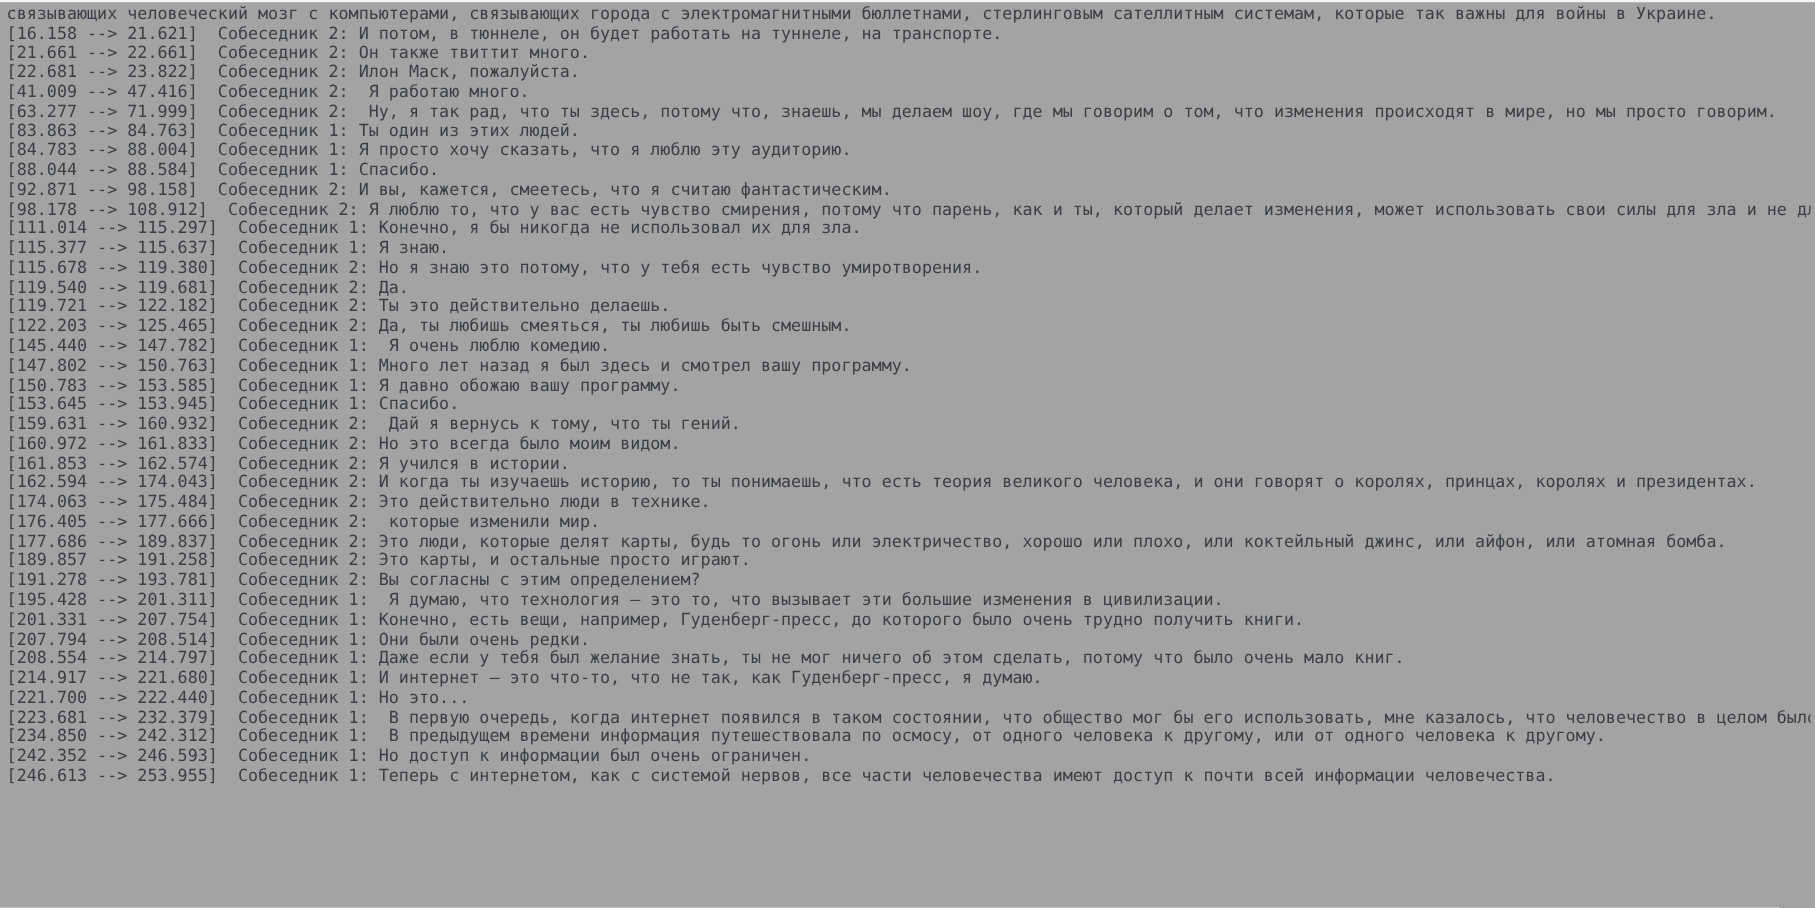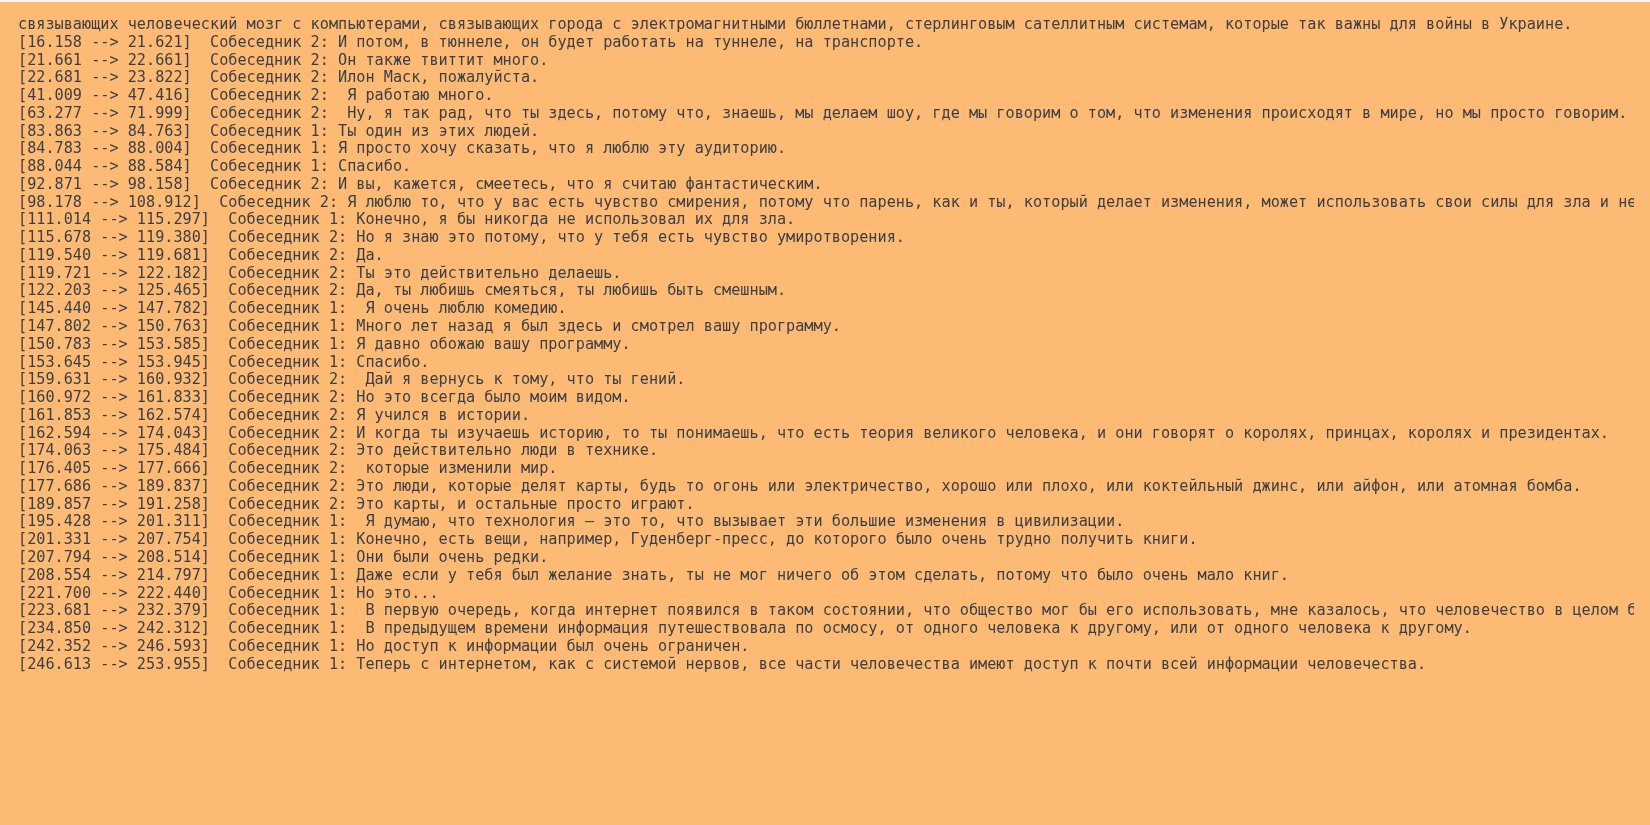--- a/index.html
+++ b/index.html
@@ -10,27 +10,27 @@
   }
   body {
     width: 1650px;
     height: 825px;
     overflow: hidden;
     font-family: "DejaVu Sans Mono", "Liberation Mono", monospace;
   }
   #terminal {
     width: 1650px;
     height: 825px;
-    background: #fdba74;
+    background: #a3a3a3;
     color: #3b3f45;
     font-family: "DejaVu Sans Mono", "Liberation Mono", monospace;
     font-size: 15.2px;
     line-height: 17.77px;
     letter-spacing: 0px;
-    padding: 16px;
+    padding: 4px;
     margin: 0;
     box-sizing: border-box;
     overflow: hidden;
     position: relative;
   }
   .line {
     white-space: pre;
     height: 17.77px;
     line-height: 17.77px;
     overflow: hidden;
@@ -62,39 +62,42 @@
       <div class="line">[21.661 --&gt; 22.661]  Собеседник 2: Он также твиттит много.</div>
       <div class="line">[22.681 --&gt; 23.822]  Собеседник 2: Илон Маск, пожалуйста.</div>
       <div class="line">[41.009 --&gt; 47.416]  Собеседник 2:  Я работаю много.</div>
       <div class="line">[63.277 --&gt; 71.999]  Собеседник 2:  Ну, я так рад, что ты здесь, потому что, знаешь, мы делаем шоу, где мы говорим о том, что изменения происходят в мире, но мы просто говорим.</div>
       <div class="line">[83.863 --&gt; 84.763]  Собеседник 1: Ты один из этих людей.</div>
       <div class="line">[84.783 --&gt; 88.004]  Собеседник 1: Я просто хочу сказать, что я люблю эту аудиторию.</div>
       <div class="line">[88.044 --&gt; 88.584]  Собеседник 1: Спасибо.</div>
       <div class="line">[92.871 --&gt; 98.158]  Собеседник 2: И вы, кажется, смеетесь, что я считаю фантастическим.</div>
       <div class="line">[98.178 --&gt; 108.912]  Собеседник 2: Я люблю то, что у вас есть чувство смирения, потому что парень, как и ты, который делает изменения, может использовать свои силы для зла и не для хор</div>
       <div class="line">[111.014 --&gt; 115.297]  Собеседник 1: Конечно, я бы никогда не использовал их для зла.</div>
+      <div class="line">[115.377 --&gt; 115.637]  Собеседник 1: Я знаю.</div>
       <div class="line">[115.678 --&gt; 119.380]  Собеседник 2: Но я знаю это потому, что у тебя есть чувство умиротворения.</div>
       <div class="line">[119.540 --&gt; 119.681]  Собеседник 2: Да.</div>
       <div class="line">[119.721 --&gt; 122.182]  Собеседник 2: Ты это действительно делаешь.</div>
       <div class="line">[122.203 --&gt; 125.465]  Собеседник 2: Да, ты любишь смеяться, ты любишь быть смешным.</div>
       <div class="line">[145.440 --&gt; 147.782]  Собеседник 1:  Я очень люблю комедию.</div>
       <div class="line">[147.802 --&gt; 150.763]  Собеседник 1: Много лет назад я был здесь и смотрел вашу программу.</div>
       <div class="line">[150.783 --&gt; 153.585]  Собеседник 1: Я давно обожаю вашу программу.</div>
       <div class="line">[153.645 --&gt; 153.945]  Собеседник 1: Спасибо.</div>
       <div class="line">[159.631 --&gt; 160.932]  Собеседник 2:  Дай я вернусь к тому, что ты гений.</div>
       <div class="line">[160.972 --&gt; 161.833]  Собеседник 2: Но это всегда было моим видом.</div>
       <div class="line">[161.853 --&gt; 162.574]  Собеседник 2: Я учился в истории.</div>
       <div class="line">[162.594 --&gt; 174.043]  Собеседник 2: И когда ты изучаешь историю, то ты понимаешь, что есть теория великого человека, и они говорят о королях, принцах, королях и президентах.</div>
       <div class="line">[174.063 --&gt; 175.484]  Собеседник 2: Это действительно люди в технике.</div>
       <div class="line">[176.405 --&gt; 177.666]  Собеседник 2:  которые изменили мир.</div>
       <div class="line">[177.686 --&gt; 189.837]  Собеседник 2: Это люди, которые делят карты, будь то огонь или электричество, хорошо или плохо, или коктейльный джинс, или айфон, или атомная бомба.</div>
       <div class="line">[189.857 --&gt; 191.258]  Собеседник 2: Это карты, и остальные просто играют.</div>
+      <div class="line">[191.278 --&gt; 193.781]  Собеседник 2: Вы согласны с этим определением?</div>
       <div class="line">[195.428 --&gt; 201.311]  Собеседник 1:  Я думаю, что технология — это то, что вызывает эти большие изменения в цивилизации.</div>
       <div class="line">[201.331 --&gt; 207.754]  Собеседник 1: Конечно, есть вещи, например, Гуденберг-пресс, до которого было очень трудно получить книги.</div>
       <div class="line">[207.794 --&gt; 208.514]  Собеседник 1: Они были очень редки.</div>
       <div class="line">[208.554 --&gt; 214.797]  Собеседник 1: Даже если у тебя был желание знать, ты не мог ничего об этом сделать, потому что было очень мало книг.</div>
+      <div class="line">[214.917 --&gt; 221.680]  Собеседник 1: И интернет — это что-то, что не так, как Гуденберг-пресс, я думаю.</div>
       <div class="line">[221.700 --&gt; 222.440]  Собеседник 1: Но это...</div>
       <div class="line">[223.681 --&gt; 232.379]  Собеседник 1:  В первую очередь, когда интернет появился в таком состоянии, что общество мог бы его использовать, мне казалось, что человечество в целом было...</div>
       <div class="line">[234.850 --&gt; 242.312]  Собеседник 1:  В предыдущем времени информация путешествовала по осмосу, от одного человека к другому, или от одного человека к другому.</div>
       <div class="line">[242.352 --&gt; 246.593]  Собеседник 1: Но доступ к информации был очень ограничен.</div>
       <div class="line">[246.613 --&gt; 253.955]  Собеседник 1: Теперь с интернетом, как с системой нервов, все части человечества имеют доступ к почти всей информации человечества.</div>
     </div>
 </div>
 
 </body></html>

